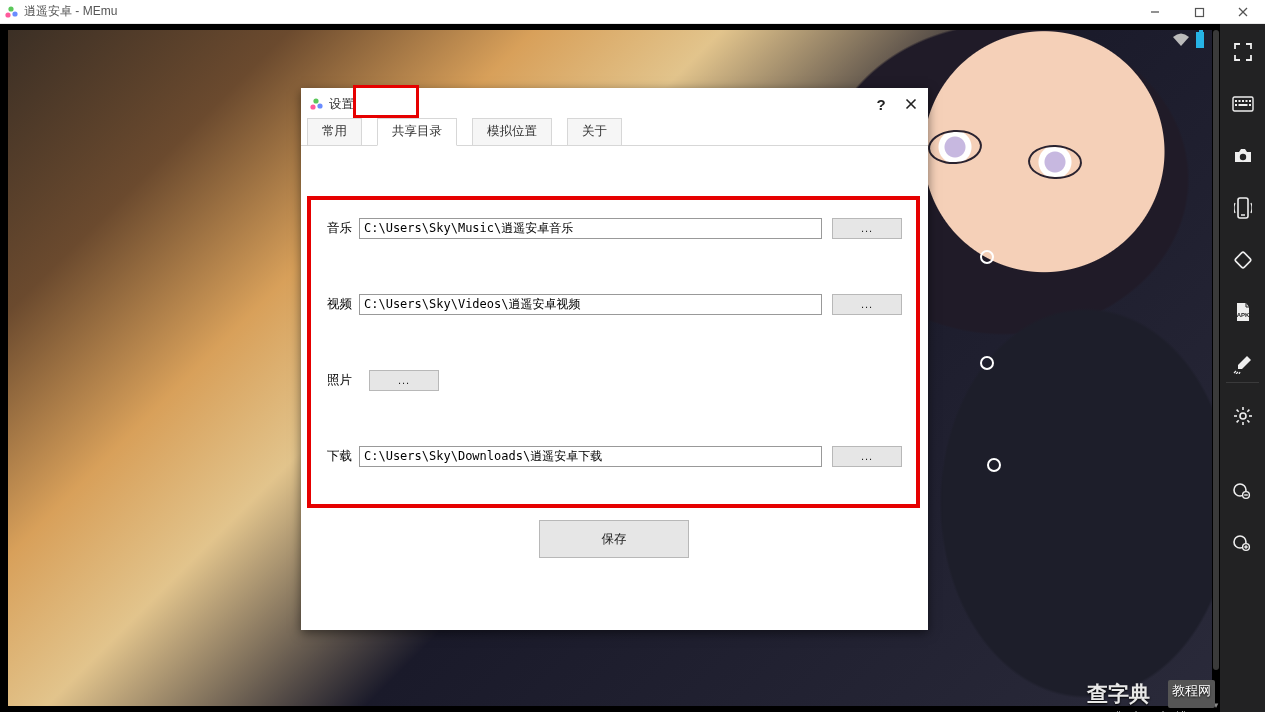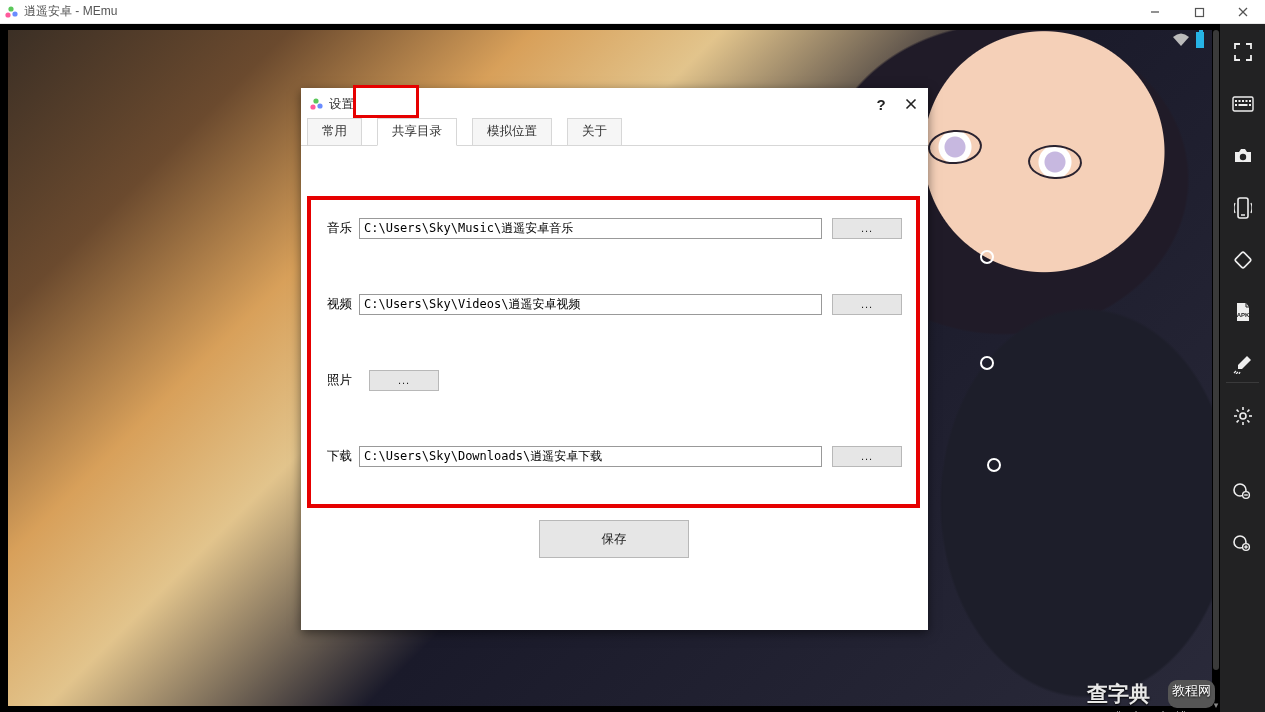--- a/index.html
+++ b/index.html
@@ -149,21 +149,21 @@
     background:#e6e6e6; border:1px solid #b8b8b8; font-size:12.5px; cursor:pointer;
     display:flex; align-items:center; justify-content:center; color:#222;
   }
 
   
   .watermark {
     position:absolute; right:50px; bottom:4px; display:flex; gap:18px;
     color:#e8e8e8; font-size:21px; font-weight:bold; text-shadow:0 1px 2px #000;
     pointer-events:none;
   }
-  .watermark .wm-box { background:#555; color:#fff; font-size:13px; padding:2px 4px; font-weight:normal; border-radius:9px; }
+  .watermark .wm-box { background:#555; color:#fff; font-size:13px; padding:2px 4px; font-weight:normal; border-radius:2px; }
   .watermark .wm-url { position:absolute; right:0; bottom:-12px; font-size:9px; font-weight:normal; color:#ccc; letter-spacing:0; text-shadow:none; white-space:nowrap; }
 
   
   .memu-logo-svg * { transform-origin:center; }
 </style>
 </head>
 <body>
 
 <svg width="0" height="0" style="position:absolute">
   <defs>

